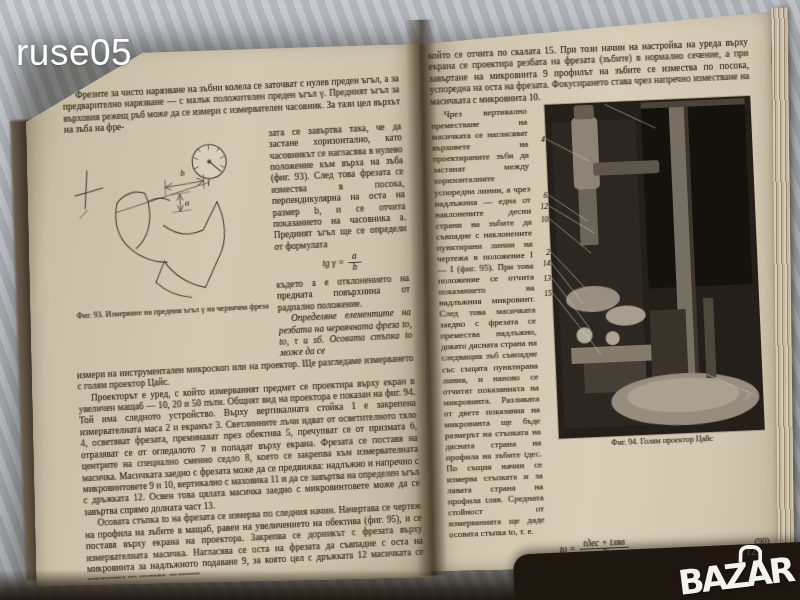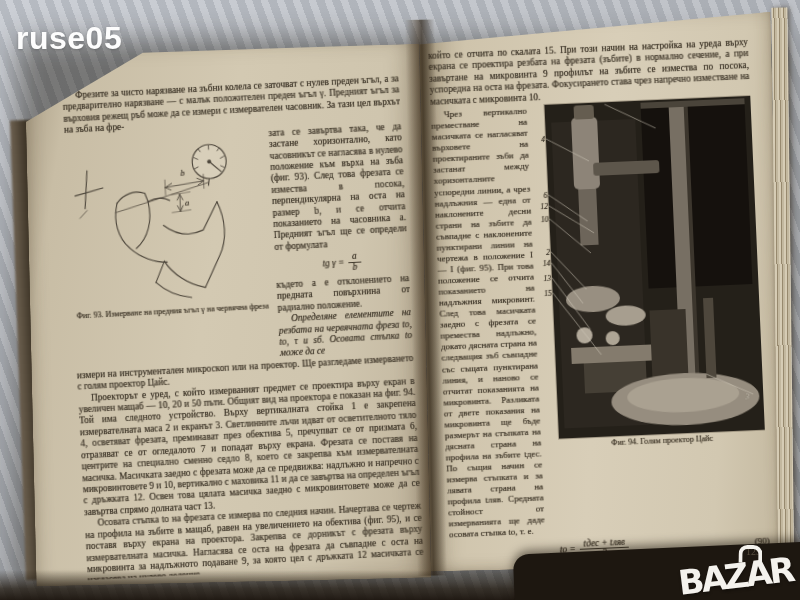--- a/index.html
+++ b/index.html
@@ -1,22 +1,22 @@
 <!DOCTYPE html>
 <html><head>
 <meta charset="utf-8">
 <style>
   html,body{margin:0;padding:0;}
   #stage{position:relative;width:800px;height:600px;overflow:hidden;
     background:repeating-linear-gradient(70deg,#c6cad1 0 7px,#aeb3bb 7px 15px);
     font-family:"Liberation Serif",serif;}
   #stage::after{content:"";position:absolute;inset:0;pointer-events:none;
     background:linear-gradient(160deg,rgba(255,255,255,.10),rgba(30,25,15,.18) 85%);}
-  .watermark{position:absolute;left:16px;top:20px;z-index:40;color:#fdfdfd;
-    font-family:"Liberation Sans",sans-serif;font-weight:700;font-size:32px;
+  .watermark{position:absolute;left:16px;top:32px;z-index:40;color:#fdfdfd;
+    font-family:"Liberation Sans",sans-serif;font-weight:400;font-size:37px;
     letter-spacing:.5px;text-shadow:0 1px 3px rgba(0,0,0,.22);}
   
   .book{position:absolute;left:30px;top:14px;width:762px;height:572px;
     transform:rotate(-1.3deg);z-index:2;}
   .book-shadow{position:absolute;left:18px;top:40px;width:770px;height:550px;
     background:rgba(25,20,12,.45);filter:blur(14px);z-index:1;}
   .page{position:absolute;overflow:hidden;}
   .left-page{left:0;top:30px;width:395px;height:534px;
     clip-path:polygon(0 13%,30% .5%,100% 0,100% 100%,0 100%);
     background:linear-gradient(100deg,#a99d85 0%,#c8bda5 10%,#d3c9b2 45%,#cfc5ae 75%,#bdb199 100%);

